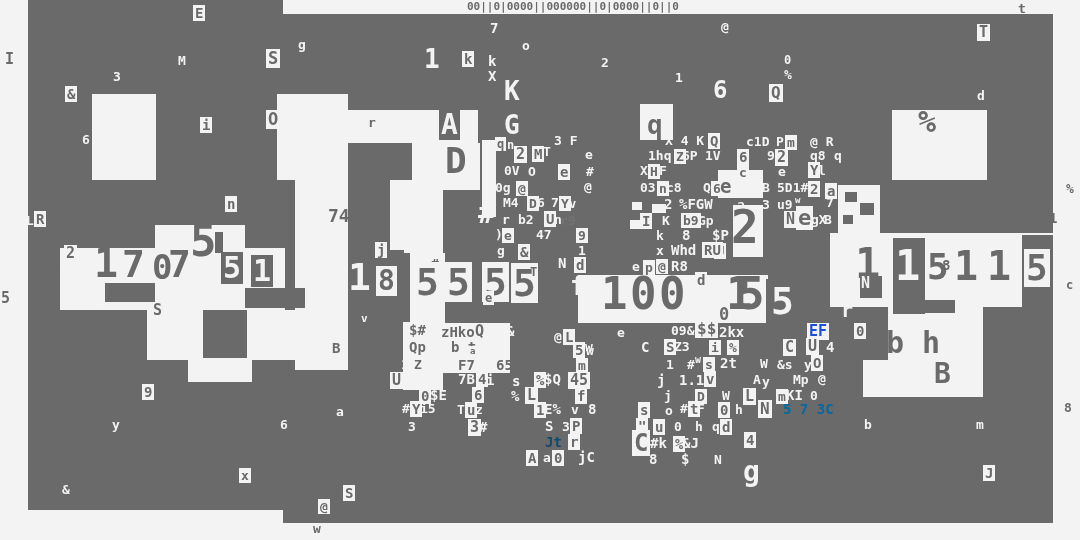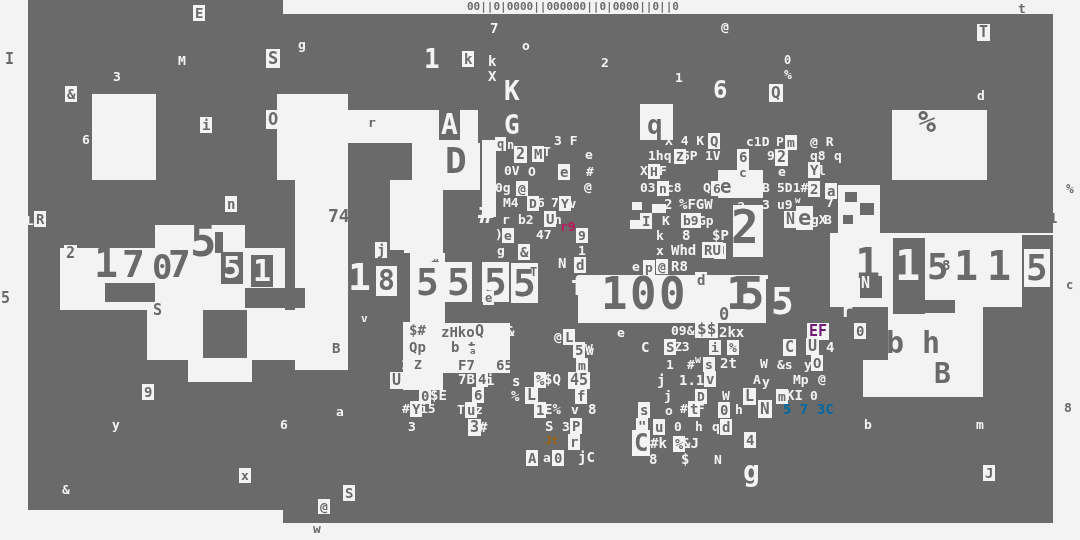--- a/index.html
+++ b/index.html
@@ -198,21 +198,21 @@
     <span class="glyph box" style="left: 796px; top: 206px; font-size: 22px; color: rgb(106, 106, 106); background: rgb(243, 243, 243);">e</span>
     <span class="glyph" style="left: 811px; top: 213px; font-size: 13px; color: rgb(243, 243, 243); background: transparent;">gX</span>
     <span class="glyph" style="left: 824px; top: 213px; font-size: 13px; color: rgb(243, 243, 243); background: transparent;">B</span>
     <span class="glyph" style="left: 856px; top: 213px; font-size: 14px; color: rgb(243, 243, 243); background: transparent;">7</span>
     <span class="glyph" style="left: 731px; top: 204px; font-size: 46px; color: rgb(106, 106, 106); background: transparent;">2</span>
     <span class="glyph" style="left: 712px; top: 228px; font-size: 14px; color: rgb(243, 243, 243); background: transparent;">$P</span>
     <span class="glyph box" style="left: 714px; top: 243px; font-size: 14px; color: rgb(106, 106, 106); background: rgb(243, 243, 243);">U</span>
     <span class="glyph" style="left: 495px; top: 228px; font-size: 13px; color: rgb(243, 243, 243); background: transparent;">)</span>
     <span class="glyph box" style="left: 502px; top: 228px; font-size: 13px; color: rgb(106, 106, 106); background: rgb(243, 243, 243);">e</span>
     <span class="glyph" style="left: 536px; top: 228px; font-size: 13px; color: rgb(243, 243, 243); background: transparent;">47</span>
-    <span class="glyph" style="left: 560px; top: 220px; font-size: 13px; color: #be185d; background: transparent;">r9</span>
+    <span class="glyph" style="left: 560px; top: 214px; font-size: 13px; color: #737373; background: transparent;">r9</span>
     <span class="glyph box" style="left: 576px; top: 228px; font-size: 13px; color: rgb(106, 106, 106); background: rgb(243, 243, 243);">9</span>
     <span class="glyph" style="left: 497px; top: 244px; font-size: 13px; color: rgb(243, 243, 243); background: transparent;">g</span>
     <span class="glyph box" style="left: 518px; top: 244px; font-size: 14px; color: rgb(106, 106, 106); background: rgb(243, 243, 243);">&amp;</span>
     <span class="glyph" style="left: 578px; top: 244px; font-size: 13px; color: rgb(243, 243, 243); background: transparent;">1</span>
     <span class="glyph" style="left: 478px; top: 200px; font-size: 28px; color: rgb(243, 243, 243); background: transparent;">#</span>
     <span class="glyph box" style="left: 640px; top: 213px; font-size: 14px; color: rgb(106, 106, 106); background: rgb(243, 243, 243);">I</span>
     <span class="glyph" style="left: 662px; top: 214px; font-size: 13px; color: rgb(243, 243, 243); background: transparent;">K</span>
     <span class="glyph box" style="left: 681px; top: 213px; font-size: 13px; color: rgb(106, 106, 106); background: rgb(243, 243, 243);">b9</span>
     <span class="glyph" style="left: 698px; top: 214px; font-size: 13px; color: rgb(243, 243, 243); background: transparent;">Gp</span>
     <span class="glyph" style="left: 656px; top: 229px; font-size: 13px; color: rgb(243, 243, 243); background: transparent;">k</span>
@@ -251,21 +251,21 @@
     <span class="glyph" style="left: 617px; top: 326px; font-size: 13px; color: rgb(243, 243, 243); background: transparent;">e</span>
     <span class="glyph" style="left: 671px; top: 324px; font-size: 13px; color: rgb(243, 243, 243); background: transparent;">09&amp;</span>
     <span class="glyph box" style="left: 695px; top: 320px; font-size: 16px; color: rgb(106, 106, 106); background: rgb(243, 243, 243);">$$</span>
     <span class="glyph" style="left: 719px; top: 325px; font-size: 14px; color: rgb(243, 243, 243); background: transparent;">2kx</span>
     <span class="glyph" style="left: 585px; top: 340px; font-size: 13px; color: rgb(243, 243, 243); background: transparent;">w</span>
     <span class="glyph" style="left: 641px; top: 340px; font-size: 14px; color: rgb(243, 243, 243); background: transparent;">C</span>
     <span class="glyph box" style="left: 664px; top: 339px; font-size: 14px; color: rgb(106, 106, 106); background: rgb(243, 243, 243);">S</span>
     <span class="glyph" style="left: 674px; top: 340px; font-size: 13px; color: rgb(243, 243, 243); background: transparent;">Z3</span>
     <span class="glyph box" style="left: 709px; top: 340px; font-size: 13px; color: rgb(106, 106, 106); background: rgb(243, 243, 243);">i</span>
     <span class="glyph box" style="left: 727px; top: 340px; font-size: 13px; color: rgb(106, 106, 106); background: rgb(243, 243, 243);">%</span>
-    <span class="glyph box" style="left: 807px; top: 323px; font-size: 15px; color: #701a75; background: rgb(243, 243, 243);">EF</span>
+    <span class="glyph box" style="left: 807px; top: 323px; font-size: 15px; color: #1d4ed8; background: rgb(243, 243, 243);">EF</span>
     <span class="glyph" style="left: 841px; top: 300px; font-size: 20px; color: rgb(243, 243, 243); background: transparent;">r</span>
     <span class="glyph box" style="left: 854px; top: 323px; font-size: 14px; color: rgb(106, 106, 106); background: rgb(243, 243, 243);">0</span>
     <span class="glyph box" style="left: 783px; top: 339px; font-size: 15px; color: rgb(106, 106, 106); background: rgb(243, 243, 243);">C</span>
     <span class="glyph box" style="left: 806px; top: 338px; font-size: 15px; color: rgb(106, 106, 106); background: rgb(243, 243, 243);">U</span>
     <span class="glyph" style="left: 826px; top: 340px; font-size: 14px; color: rgb(243, 243, 243); background: transparent;">4</span>
     <span class="glyph" style="left: 554px; top: 330px; font-size: 13px; color: rgb(243, 243, 243); background: transparent;">@</span>
     <span class="glyph box" style="left: 563px; top: 329px; font-size: 14px; color: rgb(106, 106, 106); background: rgb(243, 243, 243);">L</span>
     <span class="glyph box" style="left: 573px; top: 342px; font-size: 14px; color: rgb(106, 106, 106); background: rgb(243, 243, 243);">5</span>
     <span class="glyph" style="left: 586px; top: 344px; font-size: 13px; color: rgb(243, 243, 243); background: transparent;">w</span>
     <span class="glyph" style="left: 409px; top: 323px; font-size: 14px; color: rgb(106, 106, 106); background: transparent;">$#</span>
@@ -336,21 +336,21 @@
     <span class="glyph" style="left: 562px; top: 420px; font-size: 13px; color: rgb(243, 243, 243); background: transparent;">3</span>
     <span class="glyph box" style="left: 570px; top: 418px; font-size: 14px; color: rgb(106, 106, 106); background: rgb(243, 243, 243);">P</span>
     <span class="glyph box" style="left: 636px; top: 418px; font-size: 14px; color: rgb(106, 106, 106); background: rgb(243, 243, 243);">"</span>
     <span class="glyph box" style="left: 653px; top: 419px; font-size: 14px; color: rgb(106, 106, 106); background: rgb(243, 243, 243);">u</span>
     <span class="glyph" style="left: 674px; top: 420px; font-size: 13px; color: rgb(243, 243, 243); background: transparent;">0</span>
     <span class="glyph" style="left: 695px; top: 420px; font-size: 13px; color: rgb(243, 243, 243); background: transparent;">h</span>
     <span class="glyph" style="left: 712px; top: 420px; font-size: 13px; color: rgb(243, 243, 243); background: transparent;">q</span>
     <span class="glyph box" style="left: 720px; top: 419px; font-size: 14px; color: rgb(106, 106, 106); background: rgb(243, 243, 243);">d</span>
     <span class="glyph" style="left: 864px; top: 418px; font-size: 13px; color: rgb(243, 243, 243); background: transparent;">b</span>
     <span class="glyph" style="left: 976px; top: 418px; font-size: 13px; color: rgb(243, 243, 243); background: transparent;">m</span>
-    <span class="glyph" style="left: 545px; top: 435px; font-size: 11px; color: #a16207; background: transparent;">Jt</span>
+    <span class="glyph" style="left: 545px; top: 435px; font-size: 14px; color: #0c4a6e; background: transparent;">Jt</span>
     <span class="glyph box" style="left: 568px; top: 434px; font-size: 14px; color: rgb(106, 106, 106); background: rgb(243, 243, 243);">r</span>
     <span class="glyph box" style="left: 632px; top: 430px; font-size: 24px; color: rgb(106, 106, 106); background: rgb(243, 243, 243);">C</span>
     <span class="glyph" style="left: 650px; top: 436px; font-size: 14px; color: rgb(243, 243, 243); background: transparent;">#k</span>
     <span class="glyph box" style="left: 673px; top: 436px; font-size: 14px; color: rgb(106, 106, 106); background: rgb(243, 243, 243);">%</span>
     <span class="glyph" style="left: 682px; top: 436px; font-size: 14px; color: rgb(243, 243, 243); background: transparent;">&amp;J</span>
     <span class="glyph box" style="left: 744px; top: 432px; font-size: 14px; color: rgb(106, 106, 106); background: rgb(243, 243, 243);">4</span>
     <span class="glyph box" style="left: 526px; top: 450px; font-size: 14px; color: rgb(106, 106, 106); background: rgb(243, 243, 243);">A</span>
     <span class="glyph" style="left: 543px; top: 451px; font-size: 13px; color: rgb(243, 243, 243); background: transparent;">a</span>
     <span class="glyph box" style="left: 552px; top: 450px; font-size: 14px; color: rgb(106, 106, 106); background: rgb(243, 243, 243);">0</span>
     <span class="glyph" style="left: 578px; top: 450px; font-size: 14px; color: rgb(243, 243, 243); background: transparent;">jC</span>

